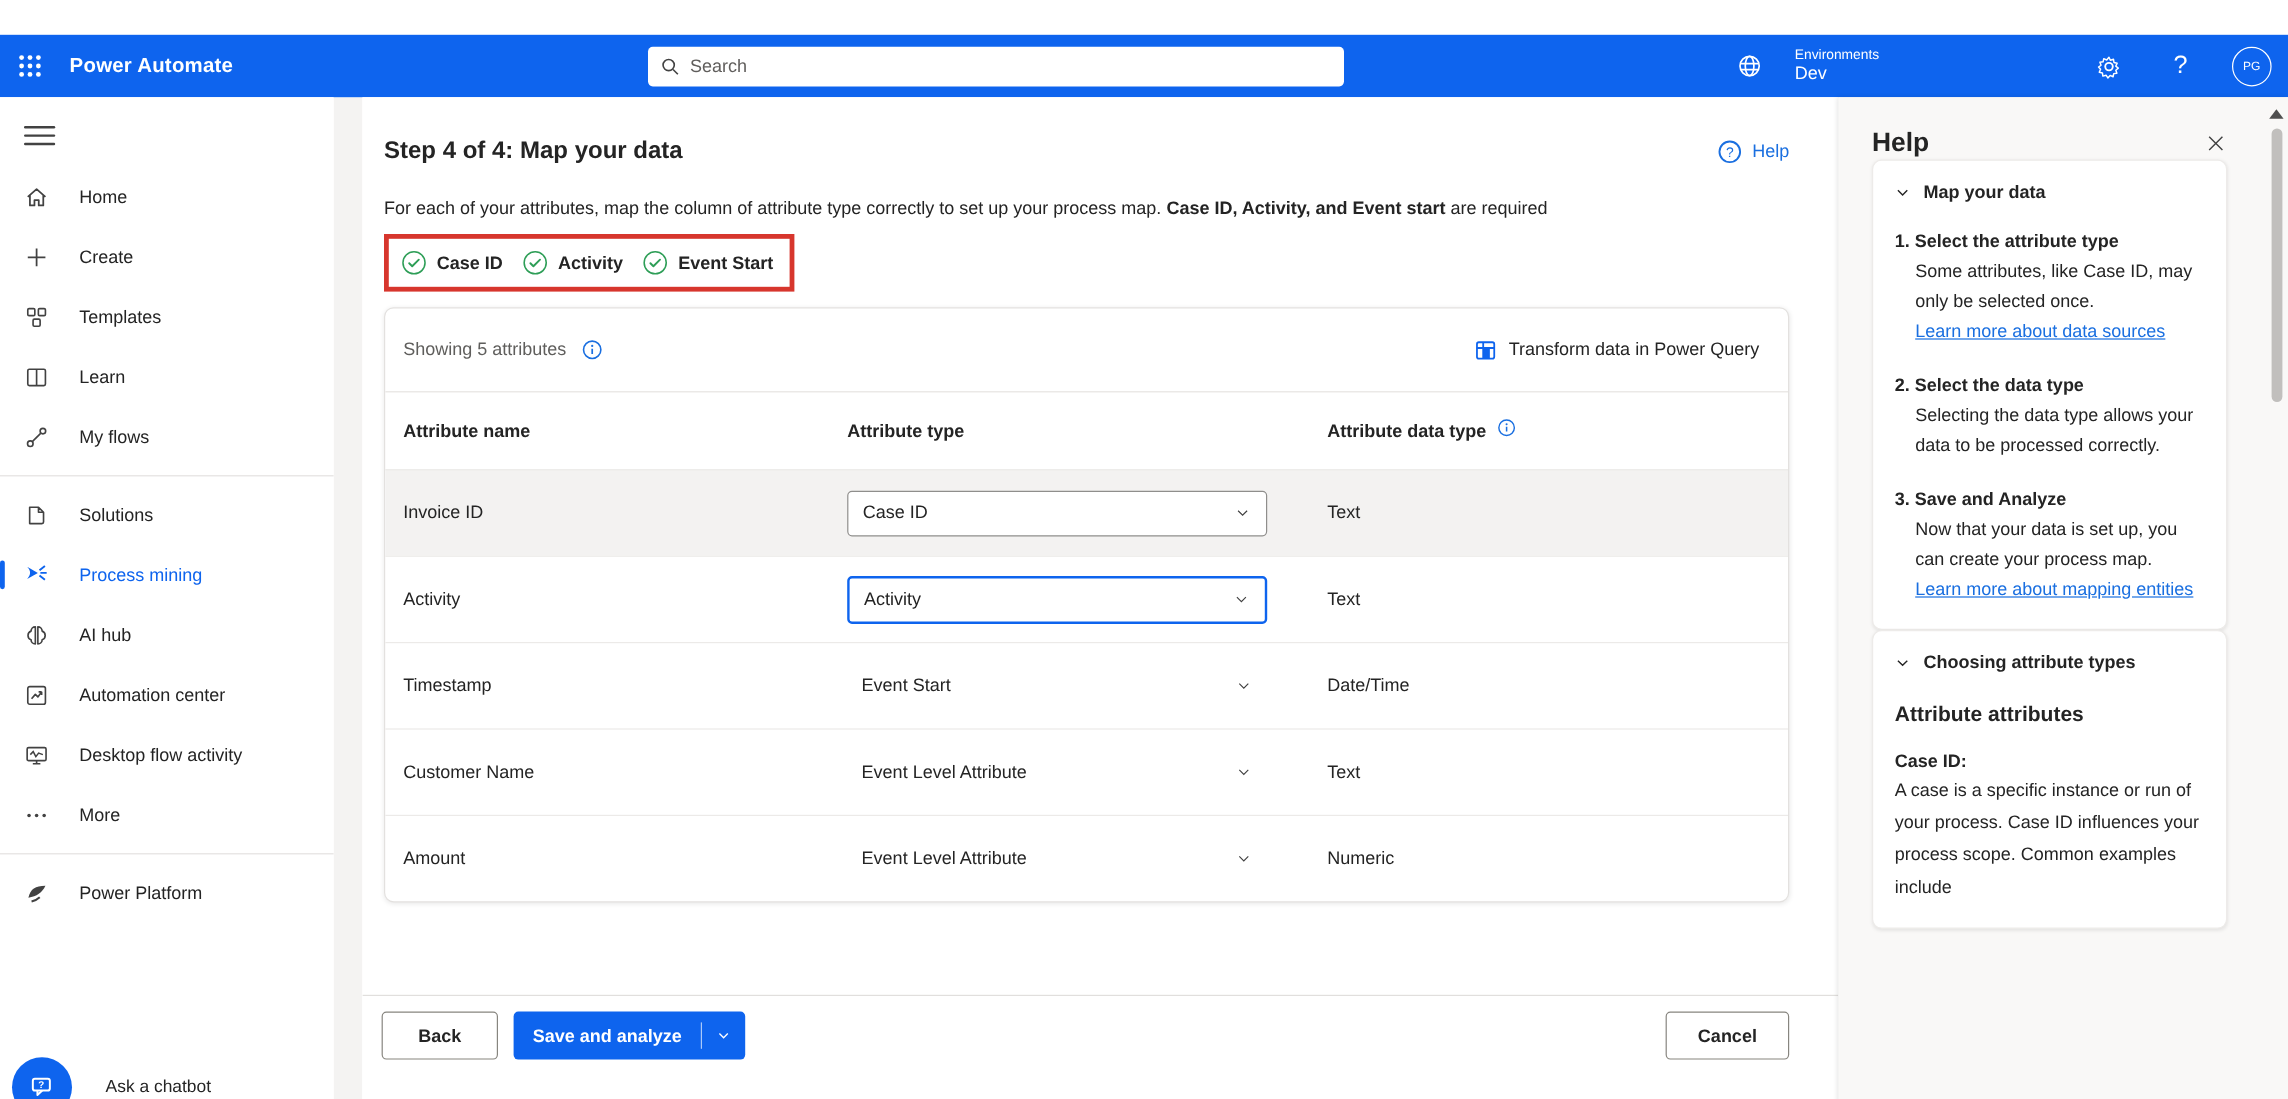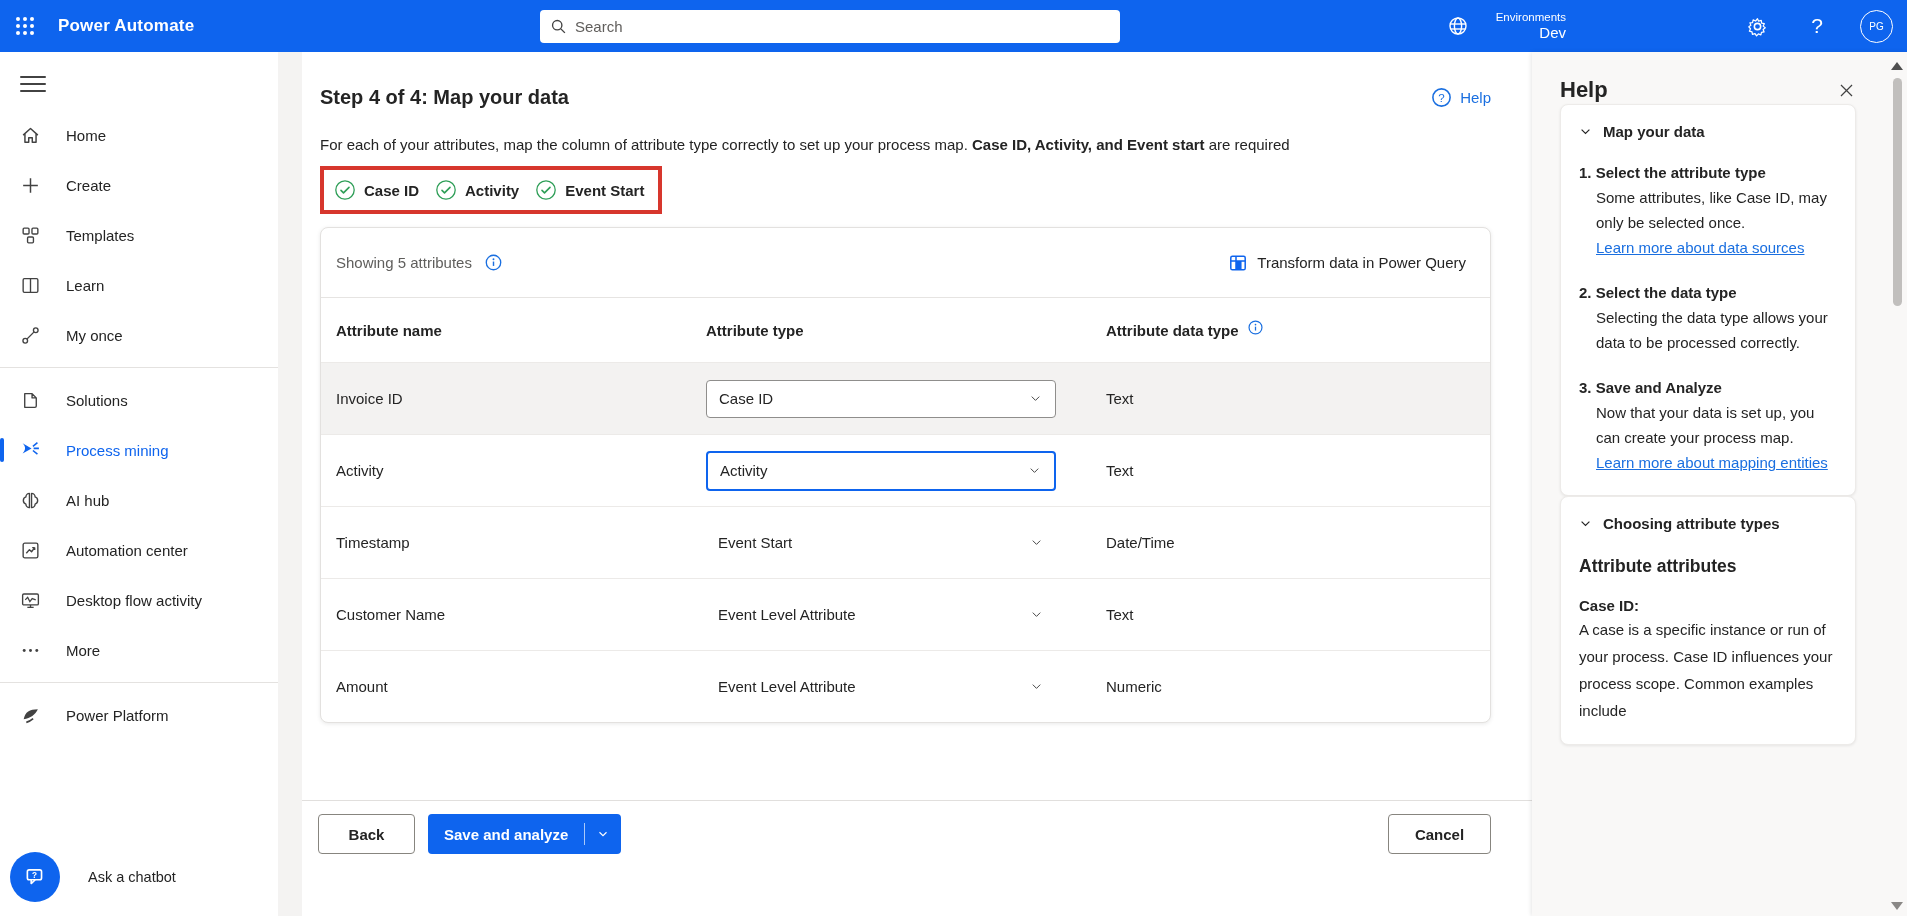--- a/index.html
+++ b/index.html
@@ -1,28 +1,28 @@
 <!DOCTYPE html>
 <html><head>
 <meta charset="utf-8">
 <style>
   * { margin:0; padding:0; box-sizing:border-box; }
   html,body { width:1907px; height:916px; overflow:hidden; }
   body { font-family:"Liberation Sans","DejaVu Sans",sans-serif; color:#242424; background:#fff; }
   svg { display:block; }
 
   
-  .topbar { position:relative; height:52px; background:#0E64EE; display:flex; align-items:center; color:#fff; }
+  .topbar { position:relative; height:52px; background:#0E64EE; display:flex; align-items:center; color:#fff;margin-top:29px; }
   .waffle { width:50px; height:52px; display:flex; align-items:center; justify-content:center; cursor:pointer; }
   .app-title { font-size:17px; font-weight:700; margin-left:8px; letter-spacing:.2px; }
   .searchbox { position:absolute; left:540px; top:10px; width:580px; height:33px; background:#fff; border-radius:4px; display:flex; align-items:center; padding:0 10px; gap:8px; }
   .searchbox input { border:none; outline:none; flex:1; font-size:15px; font-family:inherit; color:#242424; background:transparent; }
   .searchbox input::placeholder { color:#605e5c; }
   .topbar-right { position:absolute; right:14px; top:0; height:52px; display:flex; align-items:center; gap:26px; }
-  .env { display:flex; align-items:center; gap:27px; margin-right:148px; cursor:pointer;text-align:right; }
+  .env { display:flex; align-items:center; gap:27px; margin-right:148px; cursor:pointer; }
   .env-label { font-size:11.5px; line-height:13px; }
   .env-name { font-size:15px; line-height:17px; }
   .tb-icon { width:34px; height:34px; display:flex; align-items:center; justify-content:center; cursor:pointer; font-size:20px; }
   .avatar { width:33px; height:33px; border:1.6px solid #fff; border-radius:50%; display:flex; align-items:center; justify-content:center; font-size:10px; font-weight:400; cursor:pointer; }
 
   
   .body-row { display:flex; height:864px; }
   .sidebar { position:relative; width:278px; background:#fff; flex:none; }
   .gutter { width:24px; background:#f4f3f2; flex:none; }
   .main { position:relative; flex:1; background:#fff; padding:0 41px 0 18px; overflow:hidden; }
@@ -183,21 +183,21 @@
       </svg>
       <span>Learn</span>
     </div>
 
     <div class="nav-item">
       <svg class="nicon" viewBox="0 0 20 20">
         <circle cx="5" cy="15" r="2.2" fill="none" stroke="currentColor" stroke-width="1.3"></circle>
         <circle cx="15" cy="5" r="2.2" fill="none" stroke="currentColor" stroke-width="1.3"></circle>
         <line x1="6.8" y1="13.2" x2="13.2" y2="6.8" stroke="currentColor" stroke-width="1.3"></line>
       </svg>
-      <span>My once</span>
+      <span>My flows</span>
     </div>
 
     <div class="side-divider"></div>
 
 
     <div class="nav-item">
       <svg class="nicon" viewBox="0 0 20 20">
         <path d="M4.5 3.5 H11.5 L15.5 7.5 V15.2 A1.3 1.3 0 0 1 14.2 16.5 H4.5 A0 0 0 0 1 4.5 16.5 Z M11.5 3.5 V7.5 H15.5" fill="none" stroke="currentColor" stroke-width="1.3" stroke-linejoin="round"></path>
       </svg>
       <span>Solutions</span>

